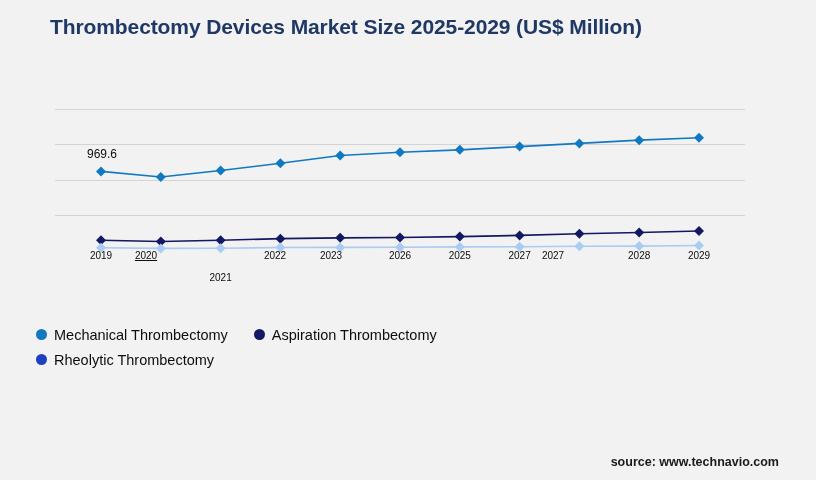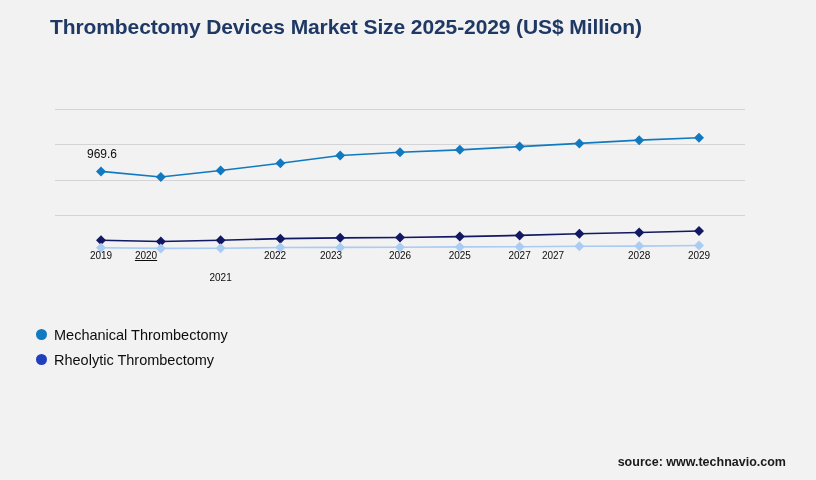--- a/index.html
+++ b/index.html
@@ -120,21 +120,21 @@
     color: #0d0d0d;
   }
   .legend-gap {
     width: 26px;
     flex: 0 0 auto;
   }
 
   
   .source-note {
     position: absolute;
-    right: 30px;
+    right: 37px;
     top: 455px;
     font-size: 12.5px;
     font-weight: bold;
     color: #1a1a1a;
     white-space: nowrap;
     text-align: center;
   }
 </style>
 </head>
 <body>
@@ -207,20 +207,24 @@
       <div class="x-tick" style="left: 644px;">2029</div>
     </div>
 
   <div class="legend">
     <div class="legend-row">
       <div class="legend-item">
         <span class="legend-marker" id="lm0" style="background: rgb(17, 121, 192);"></span>
         <span class="legend-label">Mechanical Thrombectomy</span>
       </div>
       <div class="legend-gap"></div>
+      <div class="legend-item">
+        <span class="legend-marker" id="lm1" style="background: rgb(19, 24, 98);"></span>
+        <span class="legend-label">Aspiration Thrombectomy</span>
+      </div>
     </div>
     <div class="legend-row">
       <div class="legend-item">
         <span class="legend-marker" id="lm2" style="background: rgb(31, 63, 191);"></span>
         <span class="legend-label">Rheolytic Thrombectomy</span>
       </div>
     </div>
   </div>
 
   <div class="source-note">source: www.technavio.com</div>

